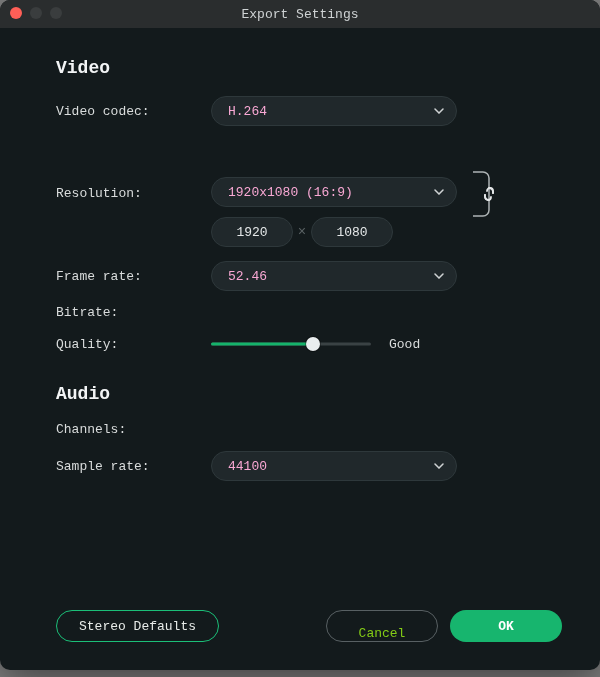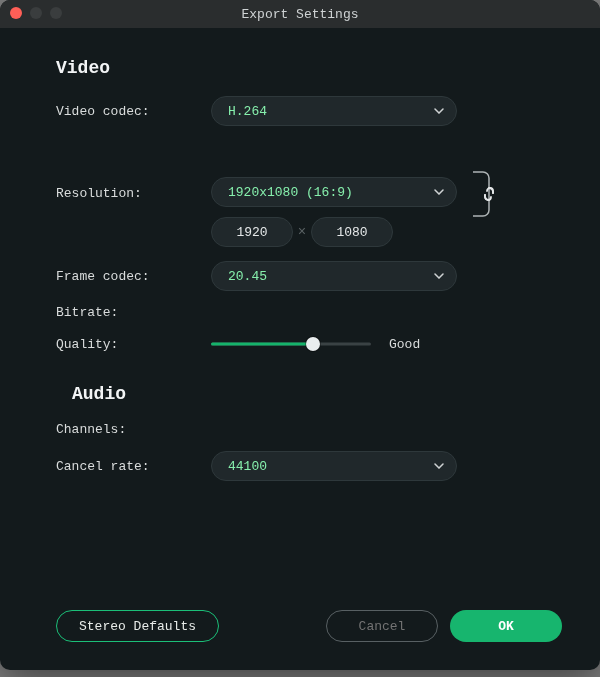--- a/index.html
+++ b/index.html
@@ -51,21 +51,21 @@
     flex: 1 1 auto;
     padding: 22px 55px 0 56px;
     overflow: hidden;
   }
   h2.section {
     margin: 8px 0 18px 0;
     font-size: 18px;
     font-weight: 600;
     color: #f2f4f5;
   }
-  h2.section.audio { margin-top: 30px; margin-left: 16px; }
+  h2.section.audio { margin-top: 30px; }
   .row {
     display: flex;
     align-items: center;
     margin-bottom: 14px;
     font-size: 13px;
   }
   .row.reso { align-items: center; }
   .row .label {
     width: 155px;
     flex: 0 0 auto;
@@ -80,21 +80,21 @@
   
   .select {
     position: relative;
     height: 30px;
     background: #20282b;
     border: 1px solid #2e383b;
     border-radius: 15px;
     display: flex;
     align-items: center;
     padding: 0 28px 0 16px;
-    color: #86efac;
+    color: #f9a8d4;
     font-size: 13px;
     cursor: pointer;
     min-width: 0;
   }
   .select .chev {
     position: absolute;
     right: 12px; top: 50%;
     transform: translateY(-50%);
     color: #cfd3d4;
   }
@@ -183,24 +183,25 @@
     border: 1.5px solid transparent;
   }
   .btn.restore {
     border-color: #1bbf78;
     color: #e8ece9;
     background: transparent;
   }
   .spacer { flex: 1; }
   .btn.cancel {
     border-color: #586063;
-    color: #737373;
+    color: #84cc16;
     background: transparent;
     width: 112px;
     margin-right: 12px;
+    align-items: flex-end;
   }
   .btn.ok {
     background: #17b56e;
     color: #ffffff;
     font-weight: 600;
     width: 112px;
   }
   svg { display:block; }
 </style>
 </head>
@@ -265,24 +266,24 @@
                 <path d="M4 0 a4 4 0 0 1 4 4 v1 M4 12 a4 4 0 0 1 -4 -4 v-1" stroke="#e4e7e8" stroke-width="1.8" fill="none" stroke-linecap="round"></path>
                 <path d="M2 3 a3 3 0 0 1 6 0 v2 M6 9 a3 3 0 0 1 -6 0 v-2" stroke="#e4e7e8" stroke-width="1.8" fill="none" stroke-linecap="round"></path>
               </g>
             </svg>
           </span>
         </div>
       </div>
     </div>
 
     <div class="row">
-      <div class="label">Frame codec:</div>
+      <div class="label">Frame rate:</div>
       <div class="control">
         <div class="select full">
-          <span>20.45</span>
+          <span>52.46</span>
           <span class="chev">
             <svg width="10" height="6" viewBox="0 0 10 6">
                 <path d="M1 1l4 4 4-4" stroke="currentColor" stroke-width="1.5" fill="none" stroke-linecap="round"></path>
               </svg>
           </span>
         </div>
       </div>
     </div>
 
     <div class="row">
@@ -303,21 +304,21 @@
       </div>
     </div>
 
     <h2 class="section audio">Audio</h2>
 
     <div class="row">
       <div class="label">Channels:</div>
     </div>
 
     <div class="row">
-      <div class="label">Cancel rate:</div>
+      <div class="label">Sample rate:</div>
       <div class="control">
         <div class="select full">
           <span>44100</span>
           <span class="chev">
             <svg width="10" height="6" viewBox="0 0 10 6">
                 <path d="M1 1l4 4 4-4" stroke="currentColor" stroke-width="1.5" fill="none" stroke-linecap="round"></path>
               </svg>
           </span>
         </div>
       </div>

